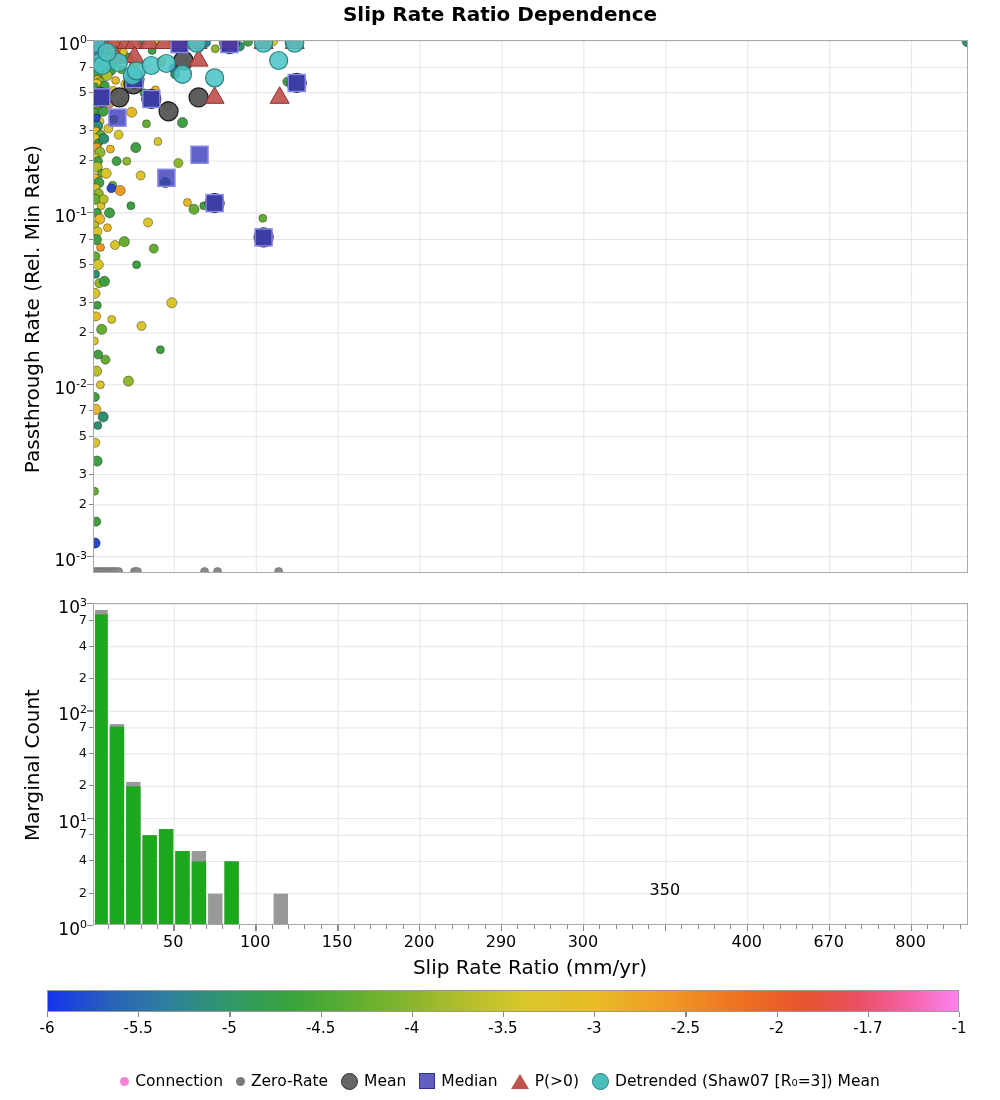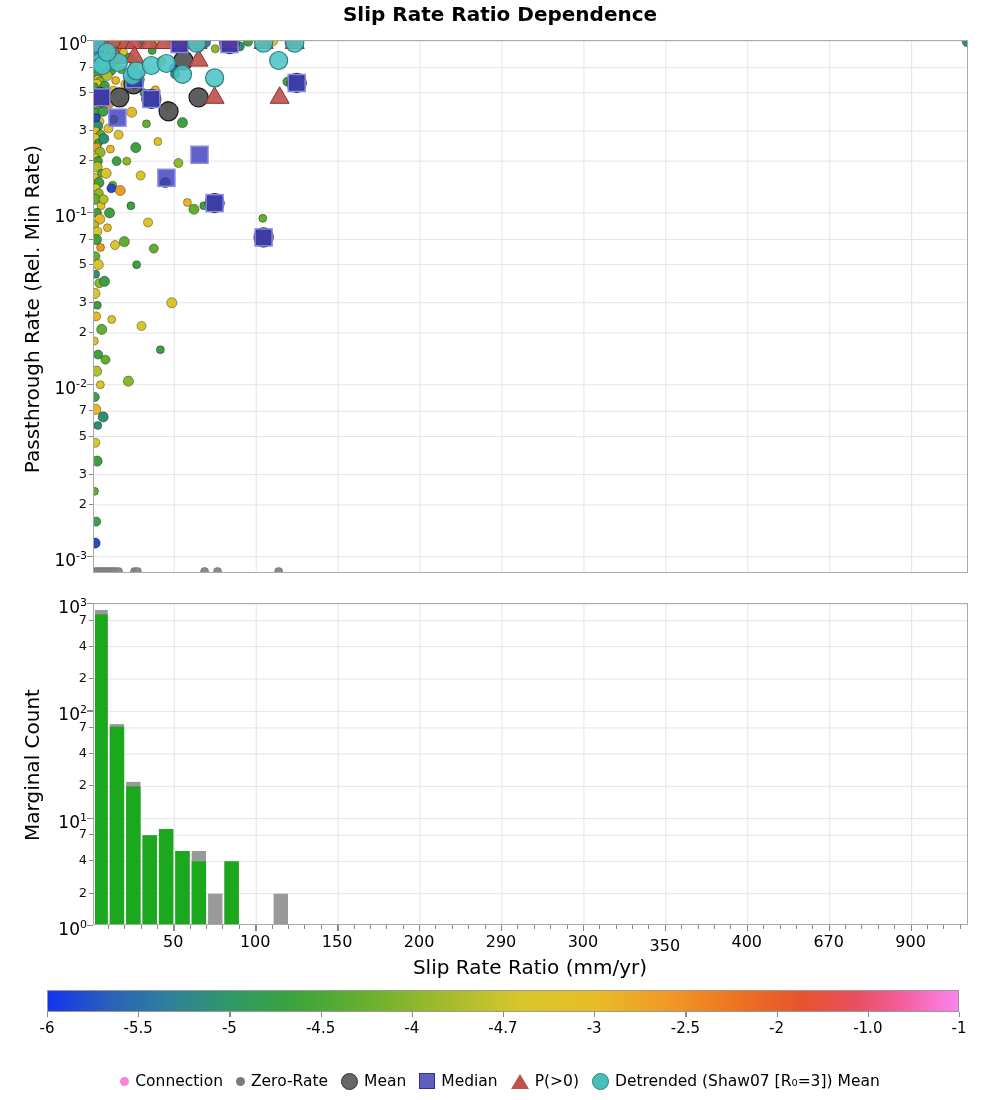--- a/index.html
+++ b/index.html
@@ -408,27 +408,27 @@
       <div class="abs xtick" style="left: 225.219px; top: 932px;">100</div>
       <div class="abs tickmark" style="left: 255.219px; top: 925px; width: 1.4px; height: 6px;"></div>
       <div class="abs xtick" style="left: 307.148px; top: 932px;">150</div>
       <div class="abs tickmark" style="left: 337.148px; top: 925px; width: 1.4px; height: 6px;"></div>
       <div class="abs xtick" style="left: 389.077px; top: 932px;">200</div>
       <div class="abs tickmark" style="left: 419.077px; top: 925px; width: 1.4px; height: 6px;"></div>
       <div class="abs xtick" style="left: 471.006px; top: 932px;">290</div>
       <div class="abs tickmark" style="left: 501.006px; top: 925px; width: 1.4px; height: 6px;"></div>
       <div class="abs xtick" style="left: 552.934px; top: 932px;">300</div>
       <div class="abs tickmark" style="left: 582.934px; top: 925px; width: 1.4px; height: 6px;"></div>
-      <div class="abs xtick" style="left: 634.863px; top: 936px;">350</div>
+      <div class="abs xtick" style="left: 634.863px; top: 880px;">350</div>
       <div class="abs tickmark" style="left: 664.863px; top: 925px; width: 1.4px; height: 6px;"></div>
       <div class="abs xtick" style="left: 716.792px; top: 932px;">400</div>
       <div class="abs tickmark" style="left: 746.792px; top: 925px; width: 1.4px; height: 6px;"></div>
       <div class="abs xtick" style="left: 798.721px; top: 932px;">670</div>
       <div class="abs tickmark" style="left: 828.721px; top: 925px; width: 1.4px; height: 6px;"></div>
-      <div class="abs xtick" style="left: 880.65px; top: 932px;">900</div>
+      <div class="abs xtick" style="left: 880.65px; top: 932px;">800</div>
       <div class="abs tickmark" style="left: 910.65px; top: 925px; width: 1.4px; height: 6px;"></div>
       <div class="abs tickmark" style="left: 107.747px; top: 925px; width: 1px; height: 3.5px;"></div>
       <div class="abs tickmark" style="left: 124.133px; top: 925px; width: 1px; height: 3.5px;"></div>
       <div class="abs tickmark" style="left: 140.519px; top: 925px; width: 1px; height: 3.5px;"></div>
       <div class="abs tickmark" style="left: 156.904px; top: 925px; width: 1px; height: 3.5px;"></div>
       <div class="abs tickmark" style="left: 189.676px; top: 925px; width: 1px; height: 3.5px;"></div>
       <div class="abs tickmark" style="left: 206.062px; top: 925px; width: 1px; height: 3.5px;"></div>
       <div class="abs tickmark" style="left: 222.448px; top: 925px; width: 1px; height: 3.5px;"></div>
       <div class="abs tickmark" style="left: 238.833px; top: 925px; width: 1px; height: 3.5px;"></div>
       <div class="abs tickmark" style="left: 271.605px; top: 925px; width: 1px; height: 3.5px;"></div>
@@ -470,29 +470,29 @@
       <div class="abs cbtick" style="left: 22px; top: 1019px;">-6</div>
       <div class="abs tickmark" style="left: 138.2px; top: 1012px; width: 1.2px; height: 5px;"></div>
       <div class="abs cbtick" style="left: 113.2px; top: 1019px;">-5.5</div>
       <div class="abs tickmark" style="left: 229.4px; top: 1012px; width: 1.2px; height: 5px;"></div>
       <div class="abs cbtick" style="left: 204.4px; top: 1019px;">-5</div>
       <div class="abs tickmark" style="left: 320.6px; top: 1012px; width: 1.2px; height: 5px;"></div>
       <div class="abs cbtick" style="left: 295.6px; top: 1019px;">-4.5</div>
       <div class="abs tickmark" style="left: 411.8px; top: 1012px; width: 1.2px; height: 5px;"></div>
       <div class="abs cbtick" style="left: 386.8px; top: 1019px;">-4</div>
       <div class="abs tickmark" style="left: 503px; top: 1012px; width: 1.2px; height: 5px;"></div>
-      <div class="abs cbtick" style="left: 478px; top: 1019px;">-4.7</div>
+      <div class="abs cbtick" style="left: 478px; top: 1019px;">-3.5</div>
       <div class="abs tickmark" style="left: 594.2px; top: 1012px; width: 1.2px; height: 5px;"></div>
       <div class="abs cbtick" style="left: 569.2px; top: 1019px;">-3</div>
       <div class="abs tickmark" style="left: 685.4px; top: 1012px; width: 1.2px; height: 5px;"></div>
       <div class="abs cbtick" style="left: 660.4px; top: 1019px;">-2.5</div>
       <div class="abs tickmark" style="left: 776.6px; top: 1012px; width: 1.2px; height: 5px;"></div>
       <div class="abs cbtick" style="left: 751.6px; top: 1019px;">-2</div>
       <div class="abs tickmark" style="left: 867.8px; top: 1012px; width: 1.2px; height: 5px;"></div>
-      <div class="abs cbtick" style="left: 842.8px; top: 1019px;">-1.0</div>
+      <div class="abs cbtick" style="left: 842.8px; top: 1019px;">-1.7</div>
       <div class="abs tickmark" style="left: 959px; top: 1012px; width: 1.2px; height: 5px;"></div>
       <div class="abs cbtick" style="left: 934px; top: 1019px;">-1</div>
     </div>
 
 
   <div class="abs xlab" style="left:130px;top:955px;width:800px;">Slip Rate Ratio (mm/yr)</div>
 
   <div id="colorbar" class="abs cbar" style="left: 47px; top: 990px; width: 912px; height: 22px; background: linear-gradient(to right, rgb(20, 52, 238) 0%, rgb(42, 98, 184) 7%, rgb(46, 127, 158) 13%, rgb(48, 152, 104) 20%, rgb(58, 164, 60) 27%, rgb(104, 176, 47) 35%, rgb(166, 187, 44) 44%, rgb(215, 199, 43) 52%, rgb(233, 188, 39) 60%, rgb(240, 154, 36) 68%, rgb(238, 113, 34) 76%, rgb(231, 83, 45) 83%, rgb(234, 79, 99) 89%, rgb(244, 95, 158) 94%, rgb(253, 131, 240) 100%);"></div>
 
   <div class="abs legend-row">

